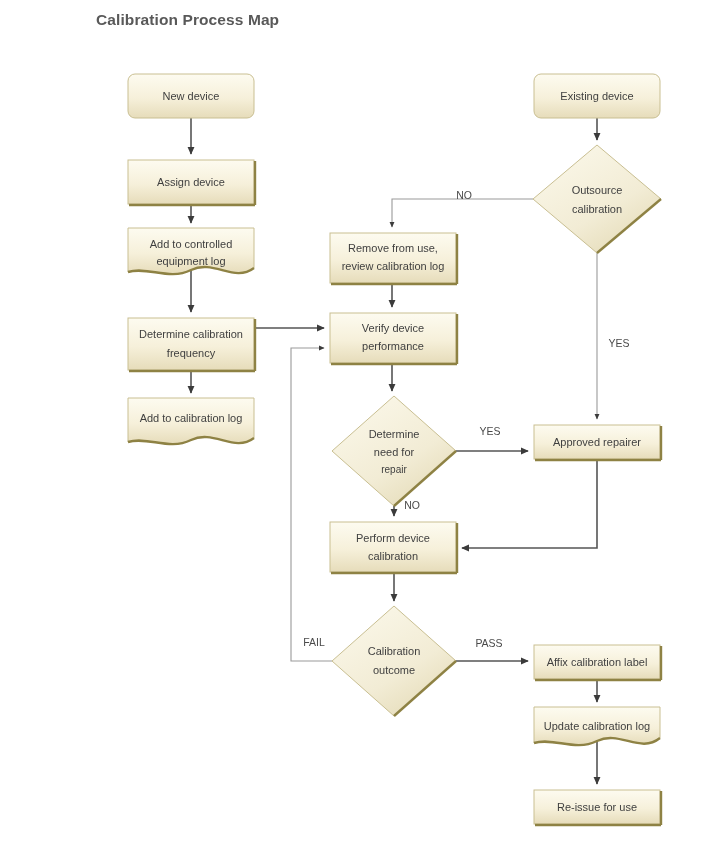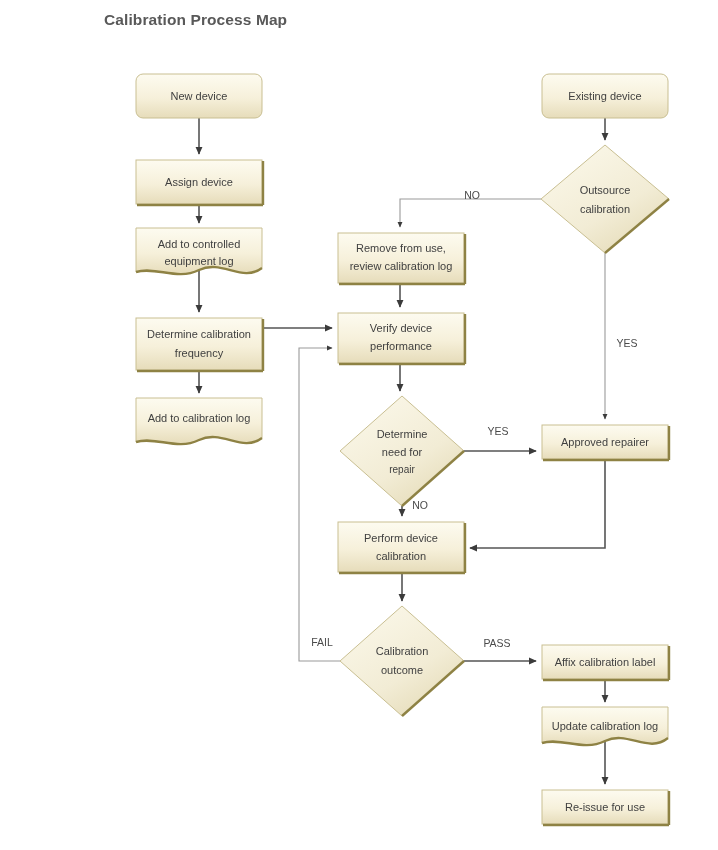--- a/index.html
+++ b/index.html
@@ -11,21 +11,21 @@
   body {
     width: 718px;
     height: 850px;
     font-family: "Liberation Sans", "DejaVu Sans", sans-serif;
     color: #3a3a3a;
     position: relative;
     overflow: hidden;
   }
   #diagram-root {
     position: absolute;
-    left: 16px; top: 0;
+    left: 8px; top: 0;
     width: 642px;
     height: 850px;
   }
   .page-title {
     position: absolute;
     left: 88px;
     top: 11px;
     font-size: 15.5px;
     font-weight: bold;
     color: #595959;

